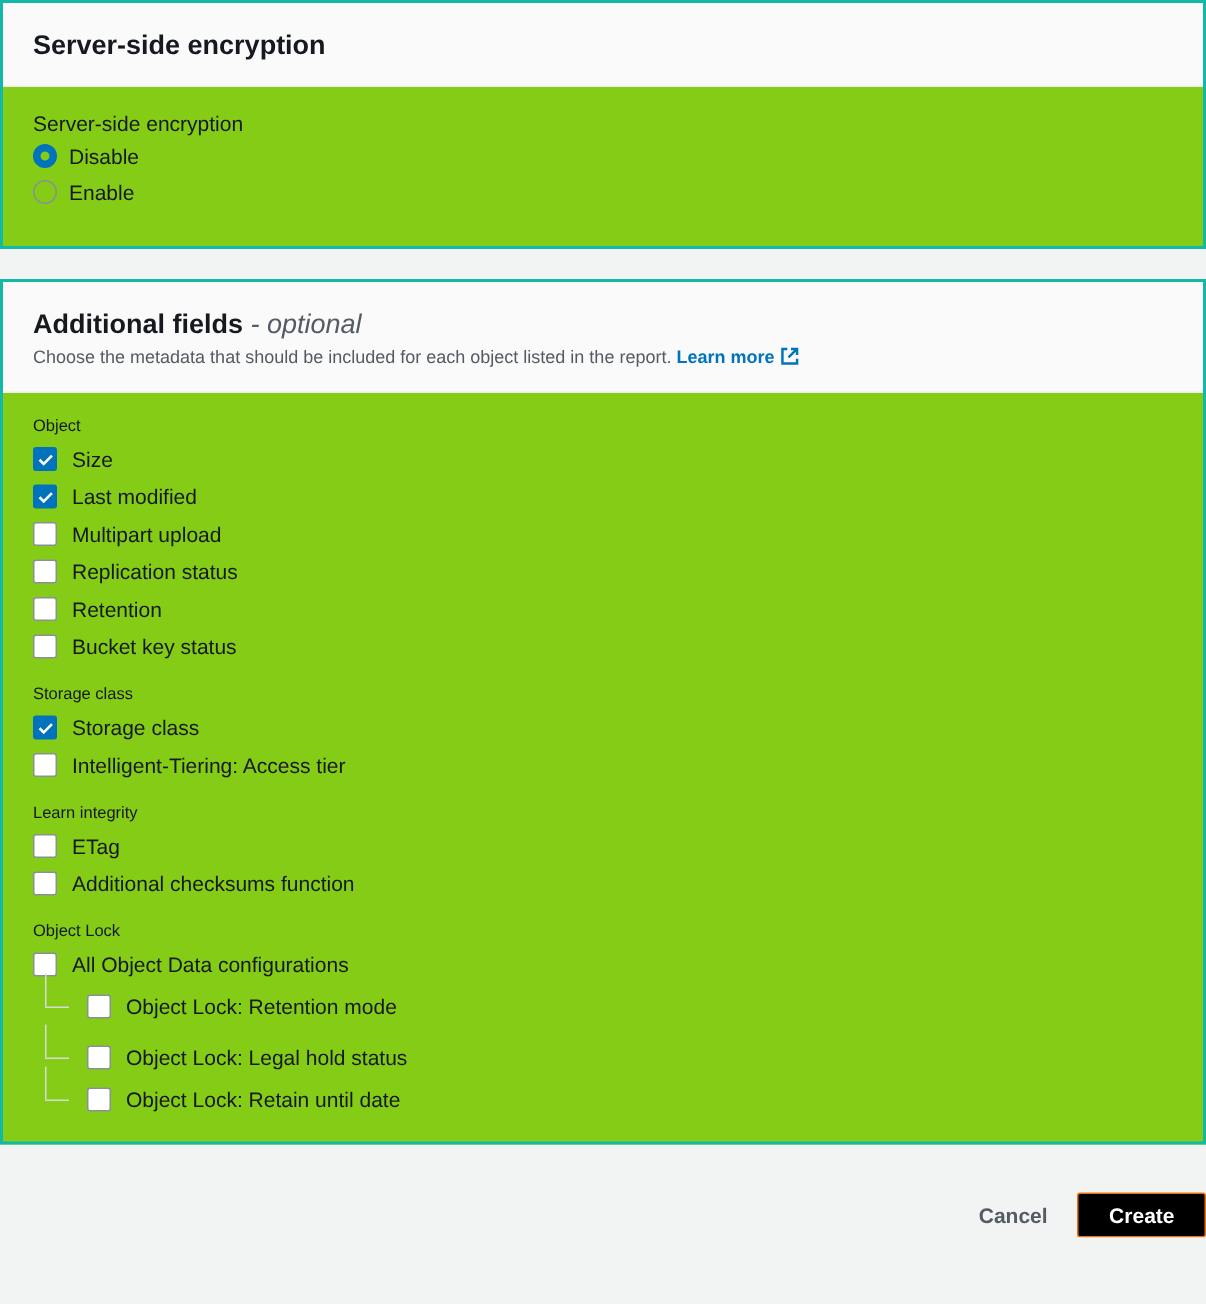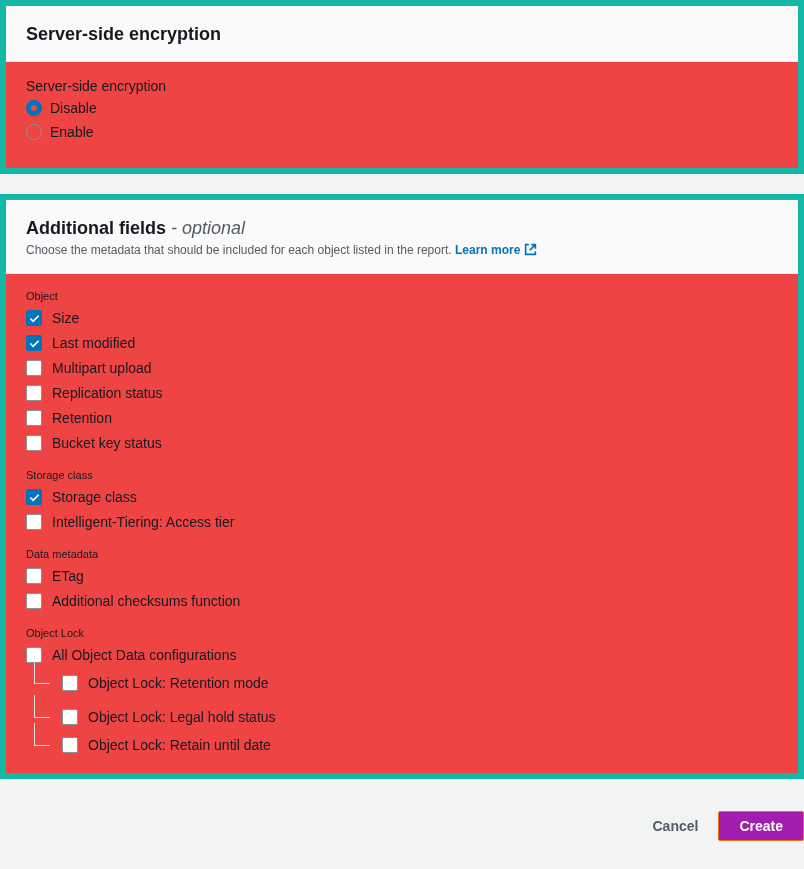--- a/index.html
+++ b/index.html
@@ -4,22 +4,22 @@
   <style>
     * { box-sizing: border-box; margin: 0; padding: 0; }
     body {
       font-family: "Amazon Ember", "Helvetica Neue", Arial, sans-serif;
       background: #f2f3f3;
       color: #16191f;
       font-size: 14px;
       width: 804px;
     }
     .panel {
-      background: #ef4444;
-      border: 6px solid #14b8a6;
+      background: #84cc16;
+      border: 2px solid #14b8a6;
       margin-bottom: 20px;
     }
     .panel-header {
       padding: 18px 20px 16px 20px;
       border-bottom: 1px solid #eaeded;
       background: #fafafa;
     }
     .panel-header h2 {
       font-size: 18px;
       font-weight: 700;
@@ -157,21 +157,21 @@
       font-weight: 700;
       border-radius: 2px;
       cursor: pointer;
       border: none;
     }
     .btn-link {
       background: transparent;
       color: #545b64;
     }
     .btn-primary {
-      background: #a21caf;
+      background: #000000;
       color: #fff;
       border: 1px solid #ec7211;
     }
   </style>
 </head>
 <body>
 
 <div class="panel">
   <div class="panel-header">
     <h2>Server-side encryption</h2>
@@ -248,21 +248,21 @@
             <path d="M2 8l4 4 8-8" stroke="#fff" stroke-width="2.5" fill="none"></path>
           </svg>
         </span>
       <span>Storage class</span>
     </label>
     <label class="check-item">
       <span class="checkbox"></span>
       <span>Intelligent-Tiering: Access tier</span>
     </label>
 
-    <div class="section-label">Data metadata</div>
+    <div class="section-label">Learn integrity</div>
     <label class="check-item">
       <span class="checkbox"></span>
       <span>ETag</span>
     </label>
     <label class="check-item">
       <span class="checkbox"></span>
       <span>Additional checksums function</span>
     </label>
 
     <div class="section-label">Object Lock</div>

